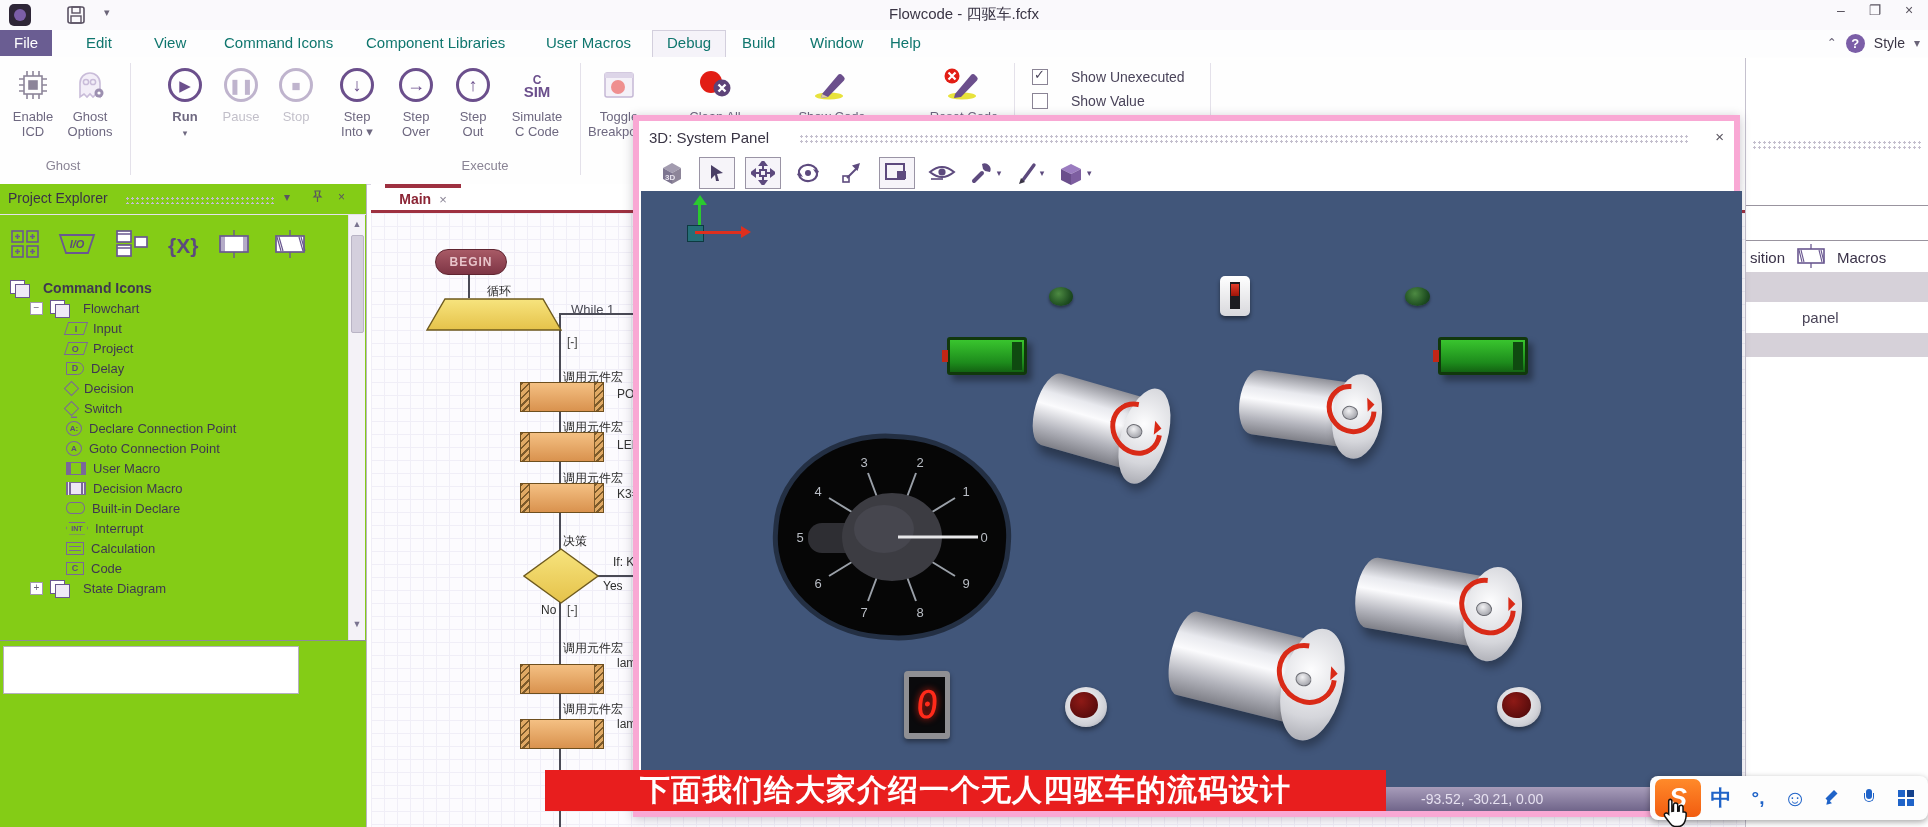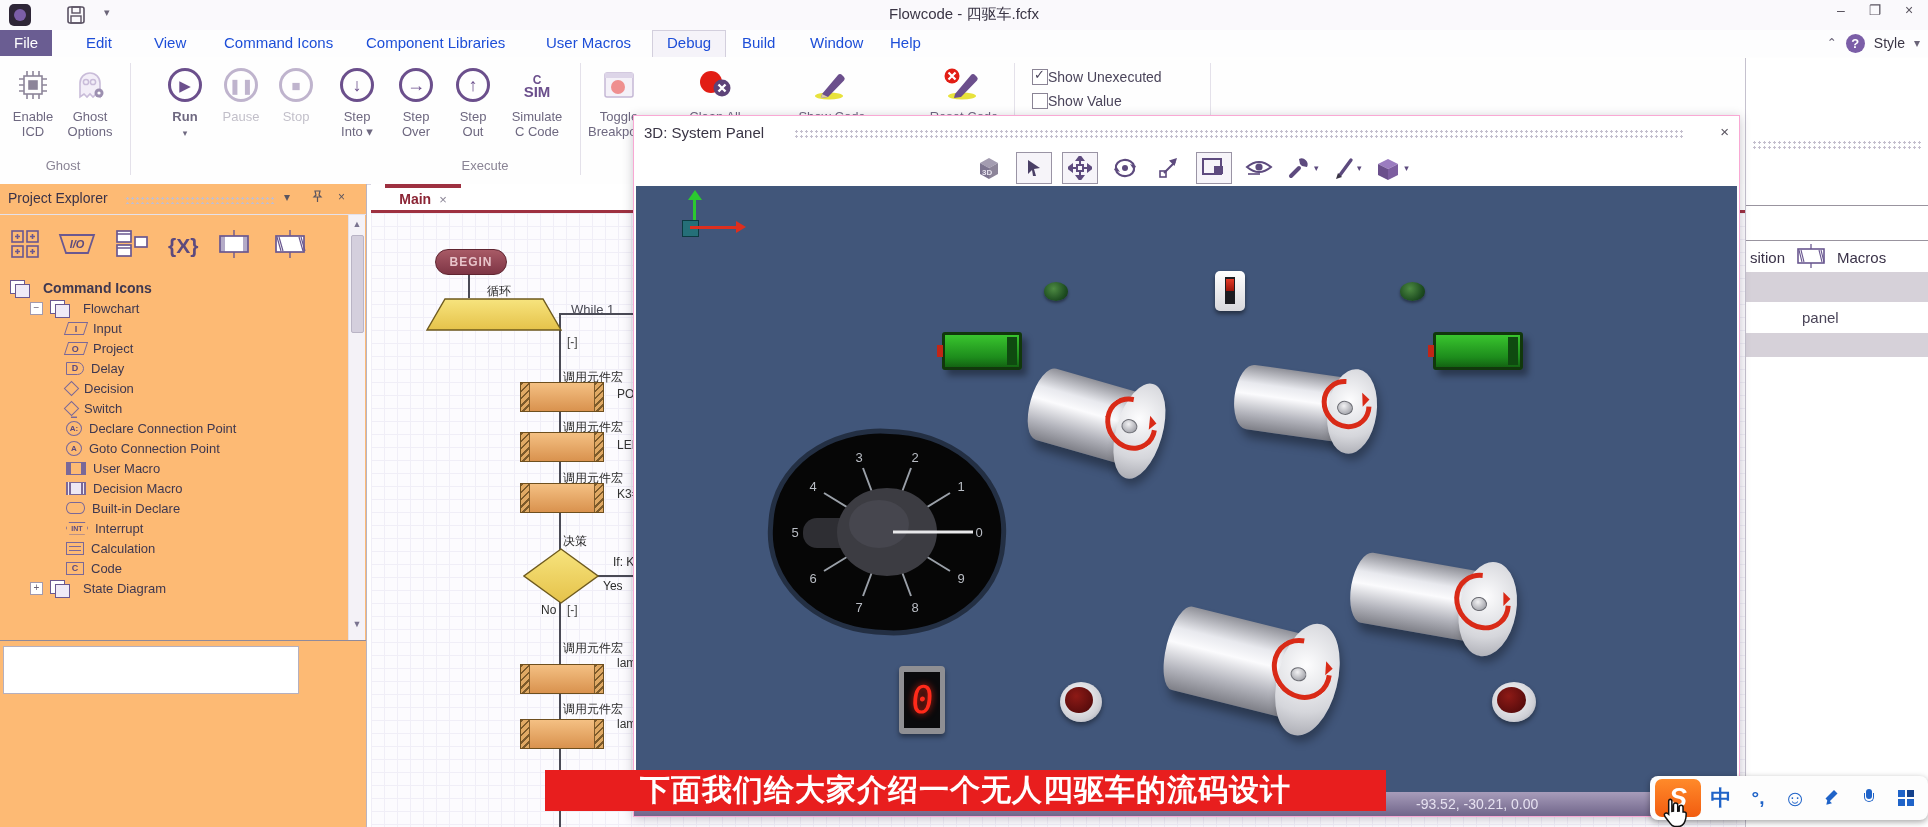--- a/index.html
+++ b/index.html
@@ -9,42 +9,42 @@
   
   .titlebar{position:absolute;left:0;top:0;width:100%;height:30px;background:#faf9fc;}
   .appicon{position:absolute;left:9px;top:4px;width:22px;height:22px;border-radius:5px;background:#2e2637;}
   .appicon i{position:absolute;left:5px;top:5px;width:12px;height:12px;border-radius:50%;background:#7b5ea7;}
   .qsave{position:absolute;left:66px;top:5px;}
   .qcaret{position:absolute;left:104px;top:6px;font-size:11px;color:#6a6478;}
   .wtitle{position:absolute;left:0;right:0;top:5px;text-align:center;font-size:15px;color:#3a3545;}
   .wctl{position:absolute;top:2px;font-size:14px;color:#5a5560;width:30px;text-align:center;cursor:default;}
   
   .menubar{position:absolute;left:0;top:30px;width:100%;height:27px;background:#fdfdfe;border-bottom:1px solid #eceaf1;}
-  .mitem{position:absolute;top:0;height:26px;line-height:26px;padding:0 14px;font-size:15px;color:#1d4ed8;}
+  .mitem{position:absolute;top:0;height:26px;line-height:26px;padding:0 14px;font-size:15px;color:#0f766e;}
   .mitem.active{background:#6a5d92;color:#fff;}
   .mitem.boxed{border:1px solid #d3cfdd;background:#f5f3f9;line-height:24px;}
   .mright{position:absolute;top:0;height:26px;display:flex;align-items:center;gap:9px;right:8px;}
   .qmark{width:19px;height:19px;border-radius:50%;background:#7b5ea7;color:#fff;font-size:13px;font-weight:bold;
     display:flex;align-items:center;justify-content:center;}
   
   .ribbon{position:absolute;left:0;top:57px;width:100%;height:127px;background:#fefefe;border-bottom:1px solid #d8d4e0;}
   .rbtn{position:absolute;top:5px;text-align:center;font-size:13px;color:#6e6880;line-height:15px;}
   .rbtn .ric{display:flex;height:46px;align-items:center;justify-content:center;margin-bottom:1px;}
   .rbtn.dim{opacity:.42;}
   .rsep{position:absolute;top:6px;width:1px;height:112px;background:#e4e1ea;}
   .rgroup{position:absolute;top:101px;font-size:13px;color:#8a8495;text-align:center;}
   .circ{width:34px;height:34px;border-radius:50%;border:3px solid #6b4f8c;display:flex;align-items:center;justify-content:center;
     color:#6b4f8c;font-size:15px;font-weight:bold;box-sizing:border-box;}
   .simtxt{color:#6b4f8c;font-weight:bold;line-height:12px;font-size:15px;}
   .simtxt .ctop{font-size:12px;}
-  .cbox{position:absolute;left:1032px;display:flex;align-items:center;gap:0;font-size:14px;color:#4a445a;}
+  .cbox{position:absolute;left:1032px;display:flex;align-items:center;gap:23px;font-size:14px;color:#4a445a;}
   .cbx{width:14px;height:14px;border:1px solid #8a8495;background:#fff;position:relative;}
   .cbox.checked .cbx::after{content:"✓";position:absolute;left:1px;top:-3px;font-size:13px;color:#4a445a;}
   
-  .pe{position:absolute;left:0;top:184px;width:366px;height:643px;background:#fdba74;border-right:1px solid #b9b4c2;}
+  .pe{position:absolute;left:0;top:184px;width:366px;height:643px;background:#84cc16;border-right:1px solid #b9b4c2;}
   .pehead{position:absolute;left:0;top:0;width:100%;height:30px;border-bottom:1px solid #e4e1ea;}
   .pehead .t{position:absolute;left:8px;top:6px;font-size:14px;color:#3a3248;}
   .dots{background-image:radial-gradient(#c3becd 1px,transparent 1.2px);background-size:5px 5px;}
   .pehead .dots{position:absolute;left:125px;top:12px;width:150px;height:8px;}
   .pehead .hc{position:absolute;top:6px;font-size:12px;color:#5a5560;}
   .petools{position:absolute;left:10px;top:44px;height:36px;display:flex;gap:16px;align-items:center;}
   .pe-tree{position:absolute;left:0;top:94px;width:348px;}
   .trow{height:20px;display:flex;align-items:center;font-size:13px;color:#3f3850;white-space:nowrap;overflow:hidden;}
   .trow.bold{font-weight:bold;font-size:14px;}
   .trow.lvl0{padding-left:8px;} .trow.lvl1{padding-left:30px;} .trow.lvl2{padding-left:66px;}
@@ -102,26 +102,26 @@
   .rpanel{position:absolute;left:1745px;top:58px;width:183px;height:769px;background:#fff;border-left:1px solid #c5c1ce;}
   .rpanel .dots{position:absolute;left:6px;top:82px;width:170px;height:9px;}
   .rpanel .hl{position:absolute;left:0;width:100%;height:1px;background:#99949f;}
   .rphead{position:absolute;left:4px;top:186px;display:flex;align-items:center;gap:8px;font-size:15px;color:#3a3248;}
   .rrow1{position:absolute;left:0;top:214px;width:100%;height:30px;background:#d6d1d9;}
   .rrow2{position:absolute;left:0;top:244px;width:100%;height:31px;background:#fff;font-size:15px;color:#4a4458;
     display:flex;align-items:center;padding-left:56px;box-sizing:border-box;}
   .rrow3{position:absolute;left:0;top:275px;width:100%;height:24px;background:#d6d1d9;}
   
   .p3d{position:absolute;left:633px;top:115px;width:1107px;height:702px;background:#fff;
-    border:1px solid #f9a8d4;box-shadow:0 2px 10px rgba(40,30,60,.25);box-sizing:border-box;}
+    border:6px solid #f9a8d4;box-shadow:0 2px 10px rgba(40,30,60,.25);box-sizing:border-box;}
   .p3dtitle{position:absolute;left:0;top:0;width:100%;height:34px;}
   .p3dtitle .t{position:absolute;left:10px;top:8px;font-size:15px;color:#3a3545;}
   .p3dtitle .dots{position:absolute;left:160px;top:13px;width:890px;height:9px;}
   .p3dtitle .x{position:absolute;right:10px;top:7px;font-size:15px;color:#5a5560;}
-  .p3dtools{position:absolute;left:0;top:34px;width:100%;height:36px;background:#fff;display:flex;align-items:center;gap:10px;padding-left:8px;box-sizing:border-box;justify-content:center;}
+  .p3dtools{position:absolute;left:0;top:34px;width:100%;height:36px;background:#fff;display:flex;align-items:center;gap:10px;padding-left:16px;box-sizing:border-box;}
   .tbtn{height:30px;min-width:34px;display:flex;align-items:center;justify-content:center;gap:2px;}
   .tbtn.frame{border:1px solid #9a94a5;background:#f6f4f9;}
   .tcaret{font-size:9px;color:#5d4a7e;}
   .scene{position:absolute;left:2px;top:70px;width:1101px;height:606px;background:#41567a;overflow:hidden;}
   .p3dstatus{position:absolute;left:0;bottom:0;width:100%;height:24px;background:linear-gradient(180deg,#a79cba,#70658a);}
   .p3dstatus span{position:absolute;left:782px;top:4px;font-size:14px;color:#e6e1f0;}
   
   .led{position:absolute;border-radius:50%;background:radial-gradient(circle at 40% 35%,#4d8a42,#1d4c20 65%,#122f15);box-shadow:0 2px 3px rgba(0,0,0,.4);}
   .swt{position:absolute;width:30px;height:40px;background:linear-gradient(180deg,#fff,#d8d8dc);border-radius:5px;box-shadow:0 3px 4px rgba(0,0,0,.45);}
   .swt::before{content:"";position:absolute;left:10px;top:6px;width:10px;height:27px;background:#1c1c20;}

